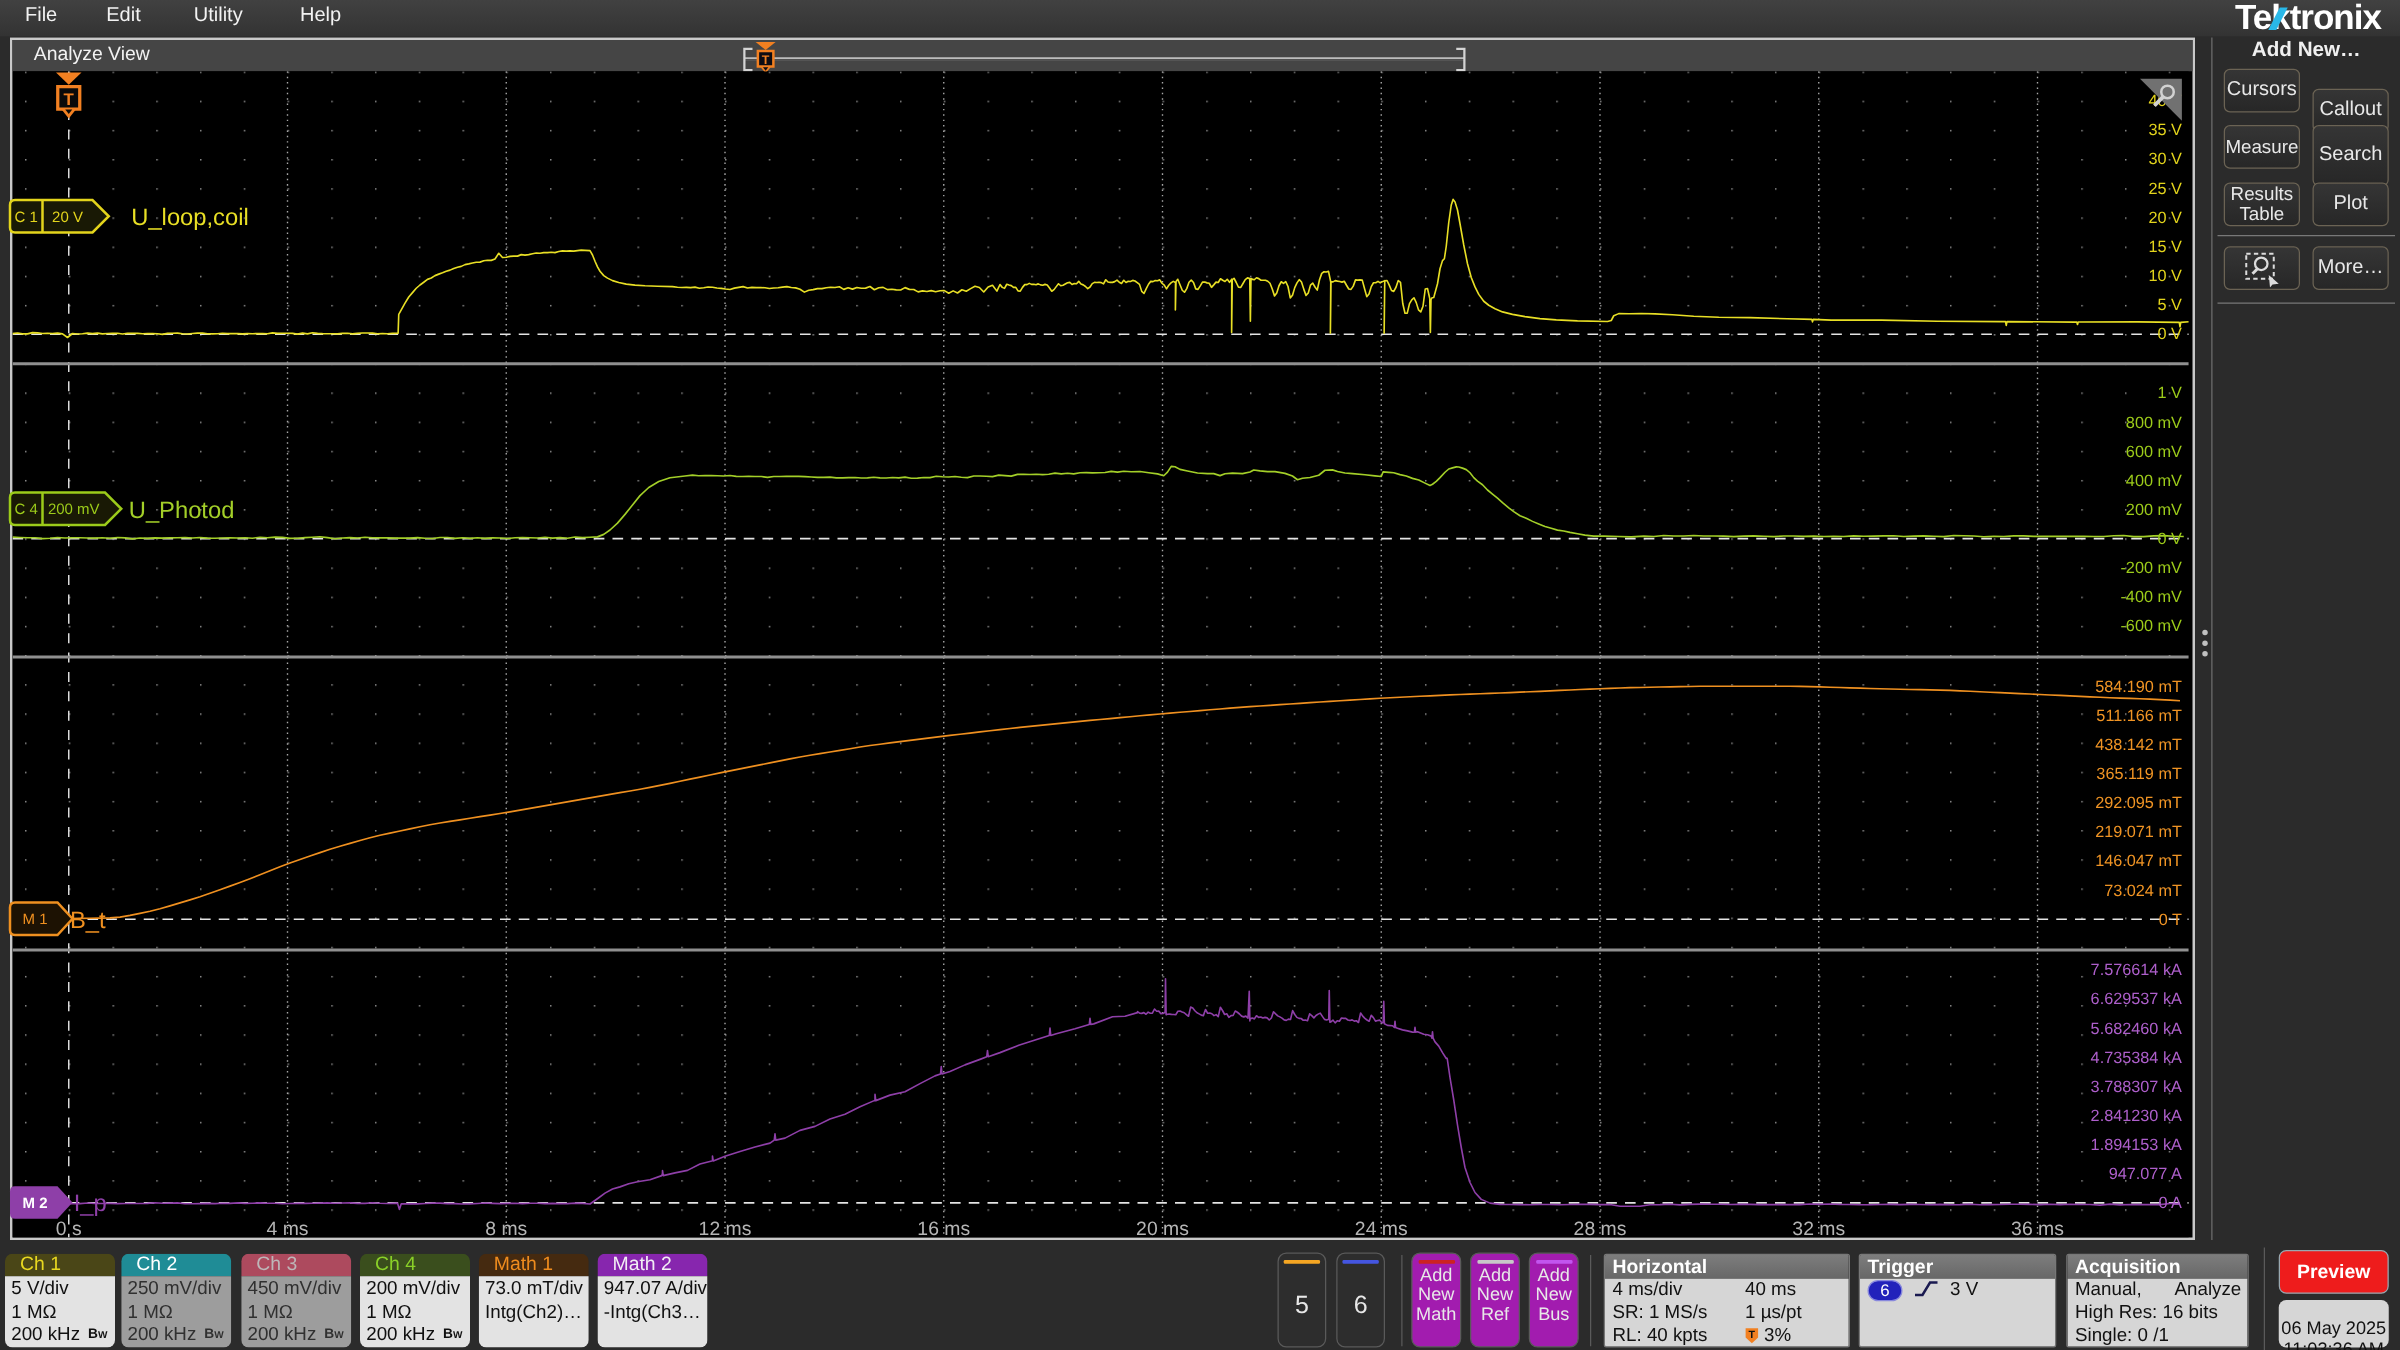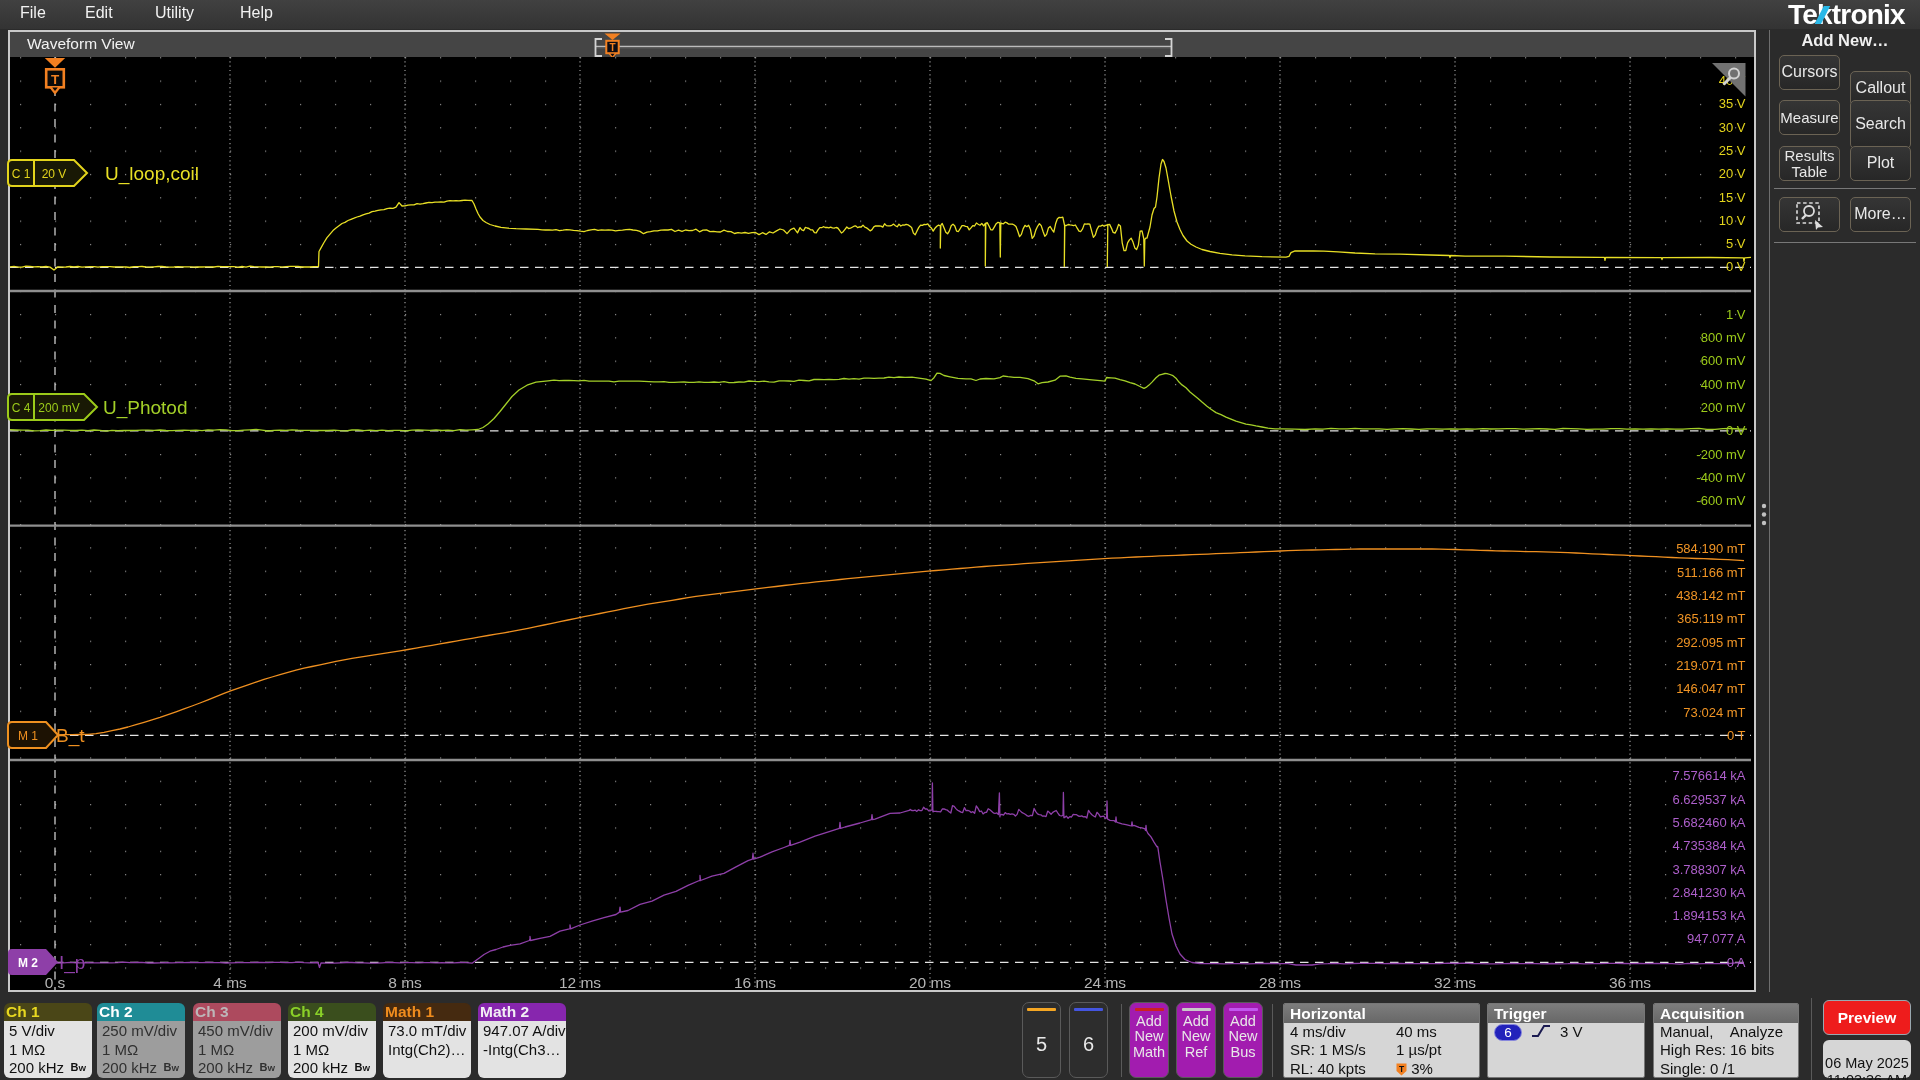--- a/index.html
+++ b/index.html
@@ -17,21 +17,21 @@
 #teklogo { position:absolute; left:1782px; top:-2px; width:150px; height:30px; }
 #addnew { position:absolute; left:1770px; top:31px; width:150px; text-align:center;
   color:#f0f0f0; font-size:16.5px; font-weight:bold; }
 .sb { position:absolute; background:linear-gradient(#353535,#272727); border:1px solid #6b6354;
   border-radius:5px; color:#e8e8e8; display:flex; align-items:center; justify-content:center;
   text-align:center; line-height:1.05; }
 .hsep { position:absolute; left:1774px; width:142px; height:1px; background:#787878; }
 #handle { position:absolute; left:1760px; top:502px; }
 #bottombar { position:absolute; left:0; top:992px; width:1920px; height:88px; background:#2b2b2b; }
 .chb { position:absolute; top:1003px; width:88px; height:75px; border-radius:6px; overflow:hidden; }
-.chh { height:18px; font-size:15.5px; font-weight:bold; padding-left:2px; line-height:18px; }
+.chh { height:18px; font-size:15.5px; font-weight:normal; padding-left:12px; line-height:18px; }
 .chbody { height:57px; padding:1px 0 0 5px; position:relative; }
 .bl { font-size:15px; line-height:18.7px; white-space:nowrap; }
 .bw { position:absolute; right:6px; bottom:5px; font-size:11px; font-weight:bold; color:#101010; }
 .bw span { font-size:8px; }
 .bwd { color:#303030; }
 .nb { position:absolute; top:1002px; width:39px; height:76px; background:#2d2d2d;
   border:1px solid #5a5a5a; border-radius:7px; }
 .nbline { margin:5px auto 0; width:29px; height:2.5px; border-radius:1px; }
 .nbnum { text-align:center; color:#e8e8e8; font-size:20px; margin-top:22px; }
 .ab { position:absolute; top:1002px; width:40px; height:76px; background:#a21caf;
@@ -61,21 +61,21 @@
 </style></head>
 <body>
 <div id="menubar">
 <span class="mi" style="left:20px">File</span>
 <span class="mi" style="left:85px">Edit</span>
 <span class="mi" style="left:155px">Utility</span>
 <span class="mi" style="left:240px">Help</span>
 </div>
 <div id="wavewin">
 <div id="titlebar">
-      <span>Waveform View</span>
+      <span>Analyze View</span>
 <svg id="slider" width="1744" height="30" style="overflow:visible">
 <line x1="585.5" y1="14.5" x2="1161.5" y2="14.5" stroke="#bcbcbc" stroke-width="1.5"></line>
 <line x1="585.5" y1="16" x2="1161.5" y2="16" stroke="#5a5a5a" stroke-width="1"></line>
 <path d="M 592 7 L 585.5 7 L 585.5 24 L 592 24" fill="none" stroke="#d4d4d4" stroke-width="1.8"></path>
 <path d="M 1155 7 L 1161.5 7 L 1161.5 24 L 1155 24" fill="none" stroke="#d4d4d4" stroke-width="1.8"></path>
 <g>
           <polygon points="594.5,1.5 610.5,1.5 602.5,8" fill="#f28021"></polygon>
 <rect x="596.3" y="8.8" width="12.4" height="12.4" fill="#0c0c14" stroke="#f28021" stroke-width="2"></rect>
 <polygon points="598.5,21.8 602.5,26.5 606.5,21.8" fill="#f28021"></polygon>
 <polygon points="600.4,21.8 602.5,24.5 604.6,21.8" fill="#0c0c14"></polygon>
@@ -324,21 +324,21 @@
         </svg>
         <span style="margin-left:8px">3 V</span>
       </div>
 </div>
   </div>
 <div class="panel" style="left:1653px;width:146px">
 <div class="ph">Acquisition</div>
 <div class="pb">
 <div class="pr">
         <span>Manual,</span>
-        <span class="rcol" style="margin-right:10px">Analyze</span>
+        <span class="rcol" style="">Analyze</span>
       </div>
 <div class="pr">
         <span>High Res: 16 bits</span>
       </div>
 <div class="pr">
         <span>Single: 0 /1</span>
       </div>
 </div>
   </div>
 <div class="vsep2" style="left:1811px"></div>

